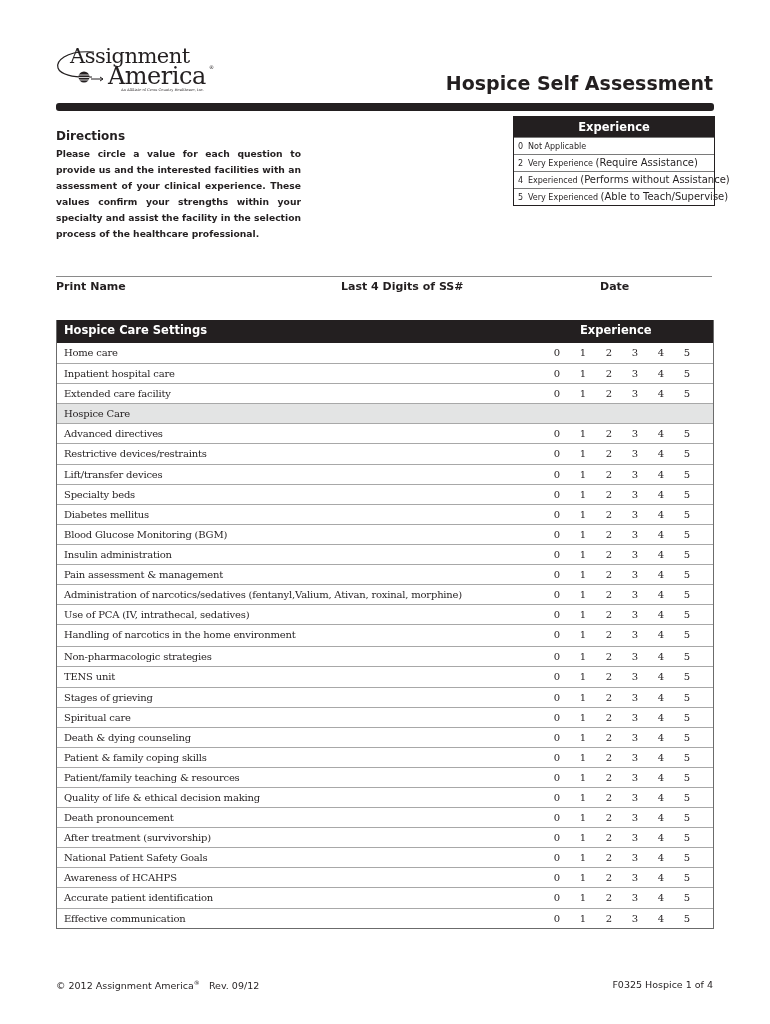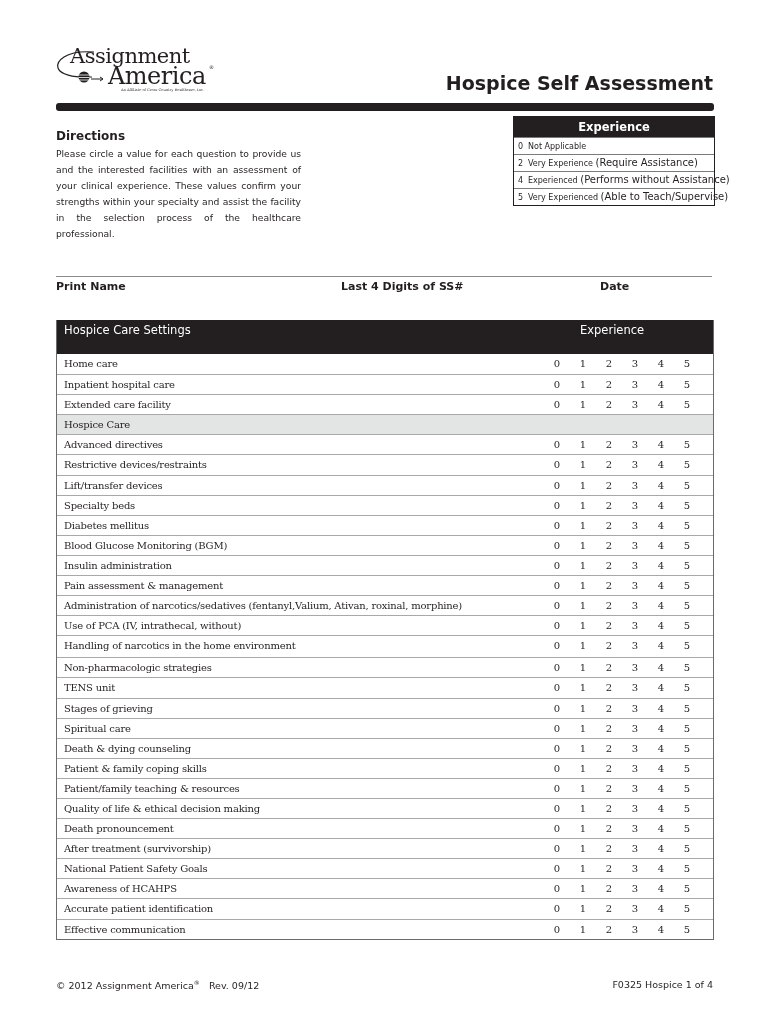--- a/index.html
+++ b/index.html
@@ -11,36 +11,36 @@
   .logo .l1 { position: absolute; left: 16px; top: 0px; font-family: "DejaVu Serif", serif; font-size: 21px; letter-spacing: -0.5px; color: #231f20; }
   .logo .l2 { position: absolute; left: 54px; top: 18px; font-family: "DejaVu Serif", serif; font-size: 24px; letter-spacing: -0.5px; color: #231f20; }
   .logo .reg { position: absolute; left: 155px; top: 20px; font-size: 5px; }
   .logo .tag { position: absolute; left: 67px; top: 44px; font-family: "DejaVu Serif", serif; font-size: 3.6px; white-space: nowrap; color: #231f20; }
 
   .title { position: absolute; right: 57px; top: 72px; font-family: "DejaVu Sans", sans-serif; font-weight: bold; font-size: 19px; color: #231f20; }
   .top-bar { position: absolute; left: 56px; top: 103px; width: 658px; height: 8px; background: #231f20; border-radius: 3px; }
 
   
   .dir-head { position: absolute; left: 56px; top: 129px; font-weight: bold; font-size: 12px; }
-  .dir-body { position: absolute; left: 56px; top: 146px; width: 245px; font-size: 9.2px; line-height: 16px; text-align: justify; }
+  .dir-body { position: absolute; left: 56px; top: 146px; width: 245px; font-size: 9.2px; line-height: 16px; text-align: justify; font-weight: bold; }
 
   
   .legend { position: absolute; left: 513px; top: 116px; width: 200px; border: 1px solid #231f20; }
   .legend .lh { background: #231f20; color: #fff; font-weight: bold; font-size: 11.5px; text-align: center; height: 20px; line-height: 20px; }
   .legend .li { height: 16px; line-height: 16px; font-size: 8px; padding-left: 4px; border-top: 1px solid #7a7a7a; white-space: nowrap; }
   .legend .li .num { display: inline-block; width: 10px; }
   .legend .li .sub { font-size: 10px; }
 
   
   .name-line { position: absolute; left: 56px; top: 276px; width: 656px; height: 1px; background: #8a8a8a; }
   .lbl { position: absolute; top: 280px; font-size: 11px; font-weight: bold; color: #231f20; }
 
   
   .table { position: absolute; left: 56px; top: 320px; width: 656px; border: 1px solid #6b6b6b; border-top: none; }
-  .thead { height: 34px; background: #231f20; color: #fff; font-weight: normal; font-size: 11.5px; position: relative; }
+  .thead { height: 23px; background: #231f20; color: #fff; font-weight: bold; font-size: 11.5px; position: relative; }
   .thead .th1 { position: absolute; left: 7px; top: 3px; }
   .thead .th2 { position: absolute; left: 523px; top: 3px; }
   .row { height: 20.1px; border-top: 1px solid #a8a8a8; position: relative; box-sizing: border-box; font-family: "DejaVu Serif", serif; font-size: 10px; }
   .row.first { border-top: none; }
   .row.group { background: #e3e4e4; }
   .row.gap { height: 22px; }
   .row .label { position: absolute; left: 7px; top: 4px; white-space: nowrap; letter-spacing: -0.2px; }
   .row .vals { position: absolute; left: 487px; top: 4px; }
   .row .vals span { display: inline-block; width: 26px; text-align: center; }
 
@@ -136,21 +136,21 @@
       </div>
       <div class="row">
         <span class="label">Pain assessment &amp; management</span>
         <span class="vals"><span>0</span><span>1</span><span>2</span><span>3</span><span>4</span><span>5</span></span>
       </div>
       <div class="row">
         <span class="label">Administration of narcotics/sedatives (fentanyl,Valium, Ativan, roxinal, morphine)</span>
         <span class="vals"><span>0</span><span>1</span><span>2</span><span>3</span><span>4</span><span>5</span></span>
       </div>
       <div class="row">
-        <span class="label">Use of PCA (IV, intrathecal, without)</span>
+        <span class="label">Use of PCA (IV, intrathecal, sedatives)</span>
         <span class="vals"><span>0</span><span>1</span><span>2</span><span>3</span><span>4</span><span>5</span></span>
       </div>
       <div class="row gap">
         <span class="label">Handling of narcotics in the home environment</span>
         <span class="vals"><span>0</span><span>1</span><span>2</span><span>3</span><span>4</span><span>5</span></span>
       </div>
       <div class="row">
         <span class="label">Non-pharmacologic strategies</span>
         <span class="vals"><span>0</span><span>1</span><span>2</span><span>3</span><span>4</span><span>5</span></span>
       </div>

